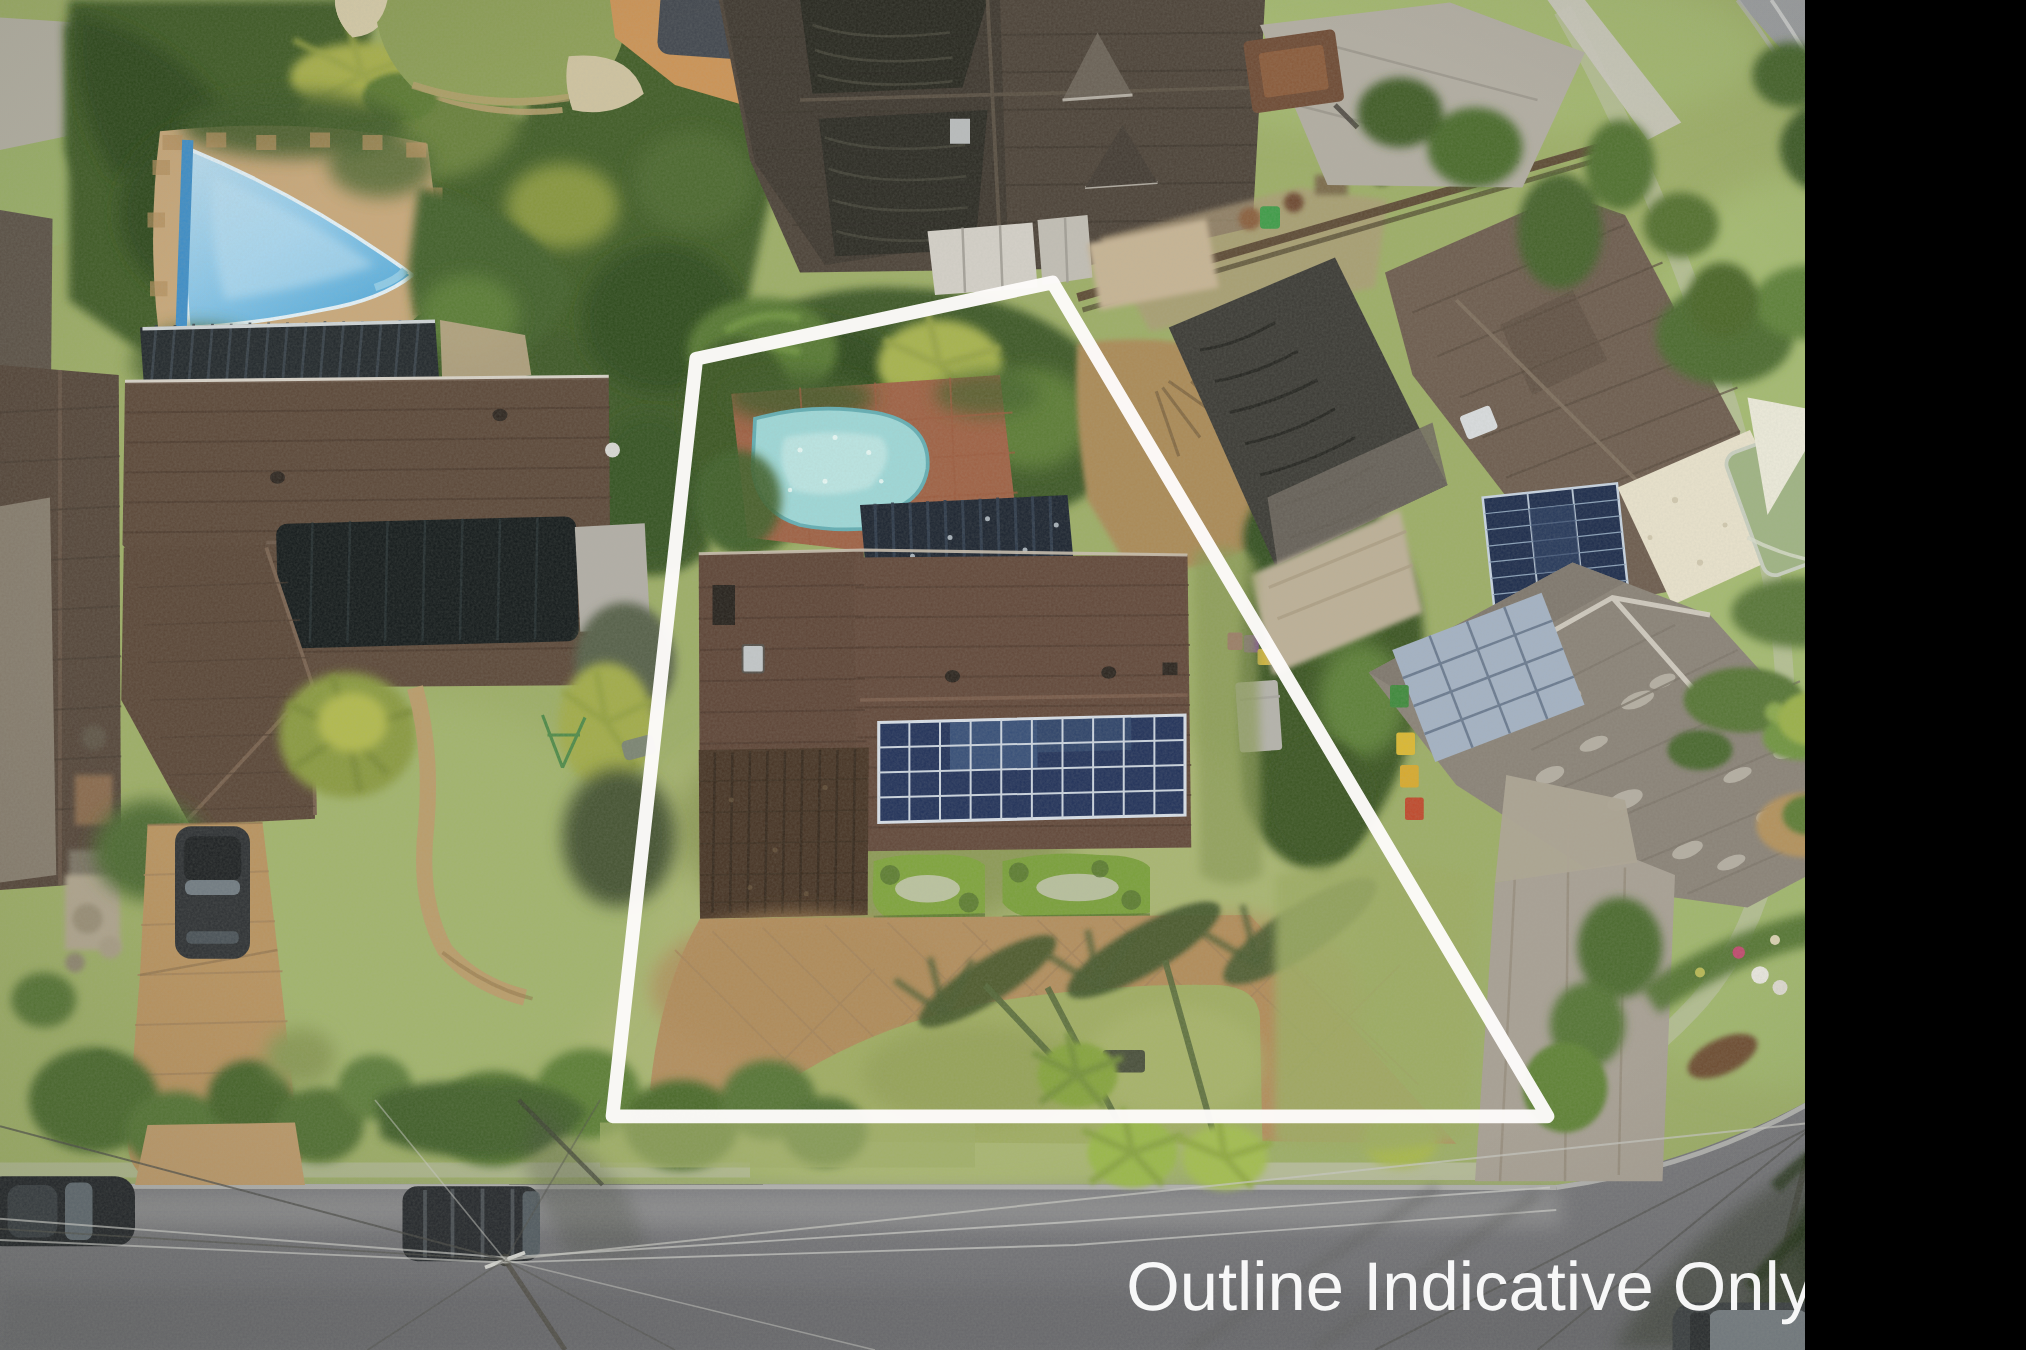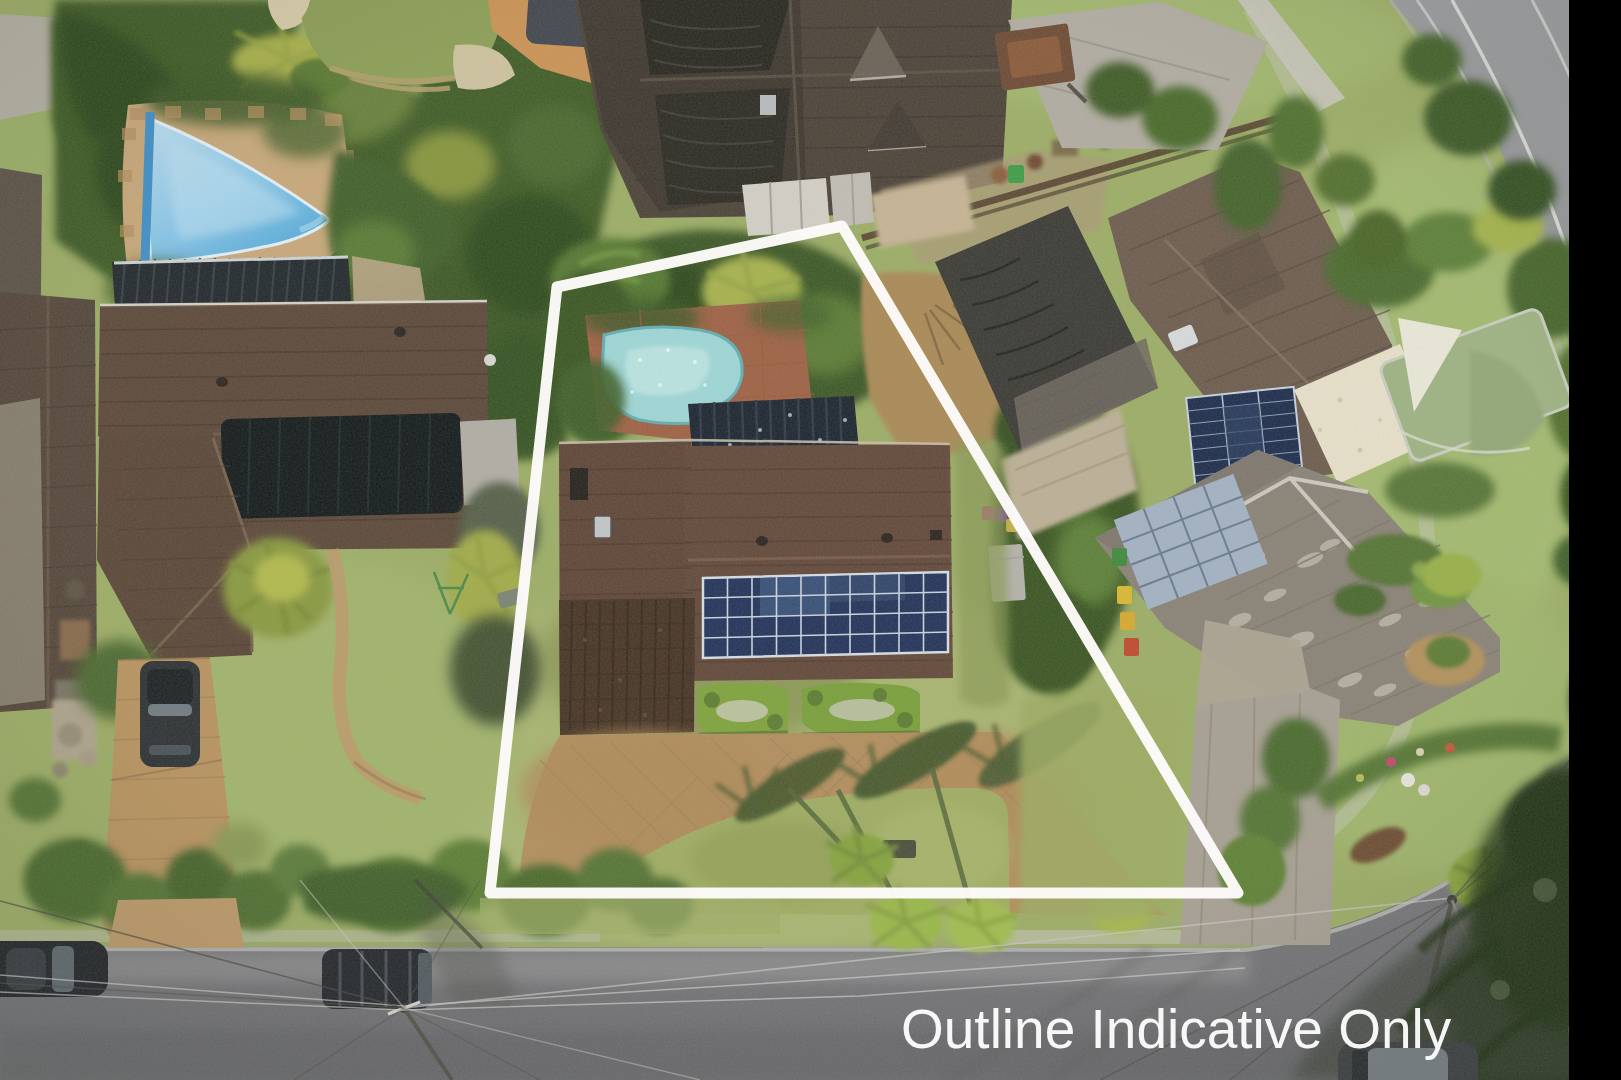--- a/index.html
+++ b/index.html
@@ -1,16 +1,16 @@
 <!DOCTYPE html>
 <html><head>
 <meta charset="utf-8">
 <style>
   html,body{margin:0;padding:0;background:#000;}
-  #stage{position:relative;width:1569px;height:1080px;overflow:hidden;font-family:"Liberation Sans",sans-serif;}
+  #stage{position:relative;width:1444px;height:1080px;overflow:hidden;font-family:"Liberation Sans",sans-serif;}
   svg{display:block;}
 </style>
 </head>
 <body>
 <div id="stage">
 <svg width="1621" height="1080" viewBox="0 0 1621 1080" xmlns="http://www.w3.org/2000/svg">
 <defs>
   <filter id="b2" x="-30%" y="-30%" width="160%" height="160%">
           <feGaussianBlur stdDeviation="2"></feGaussianBlur>
         </filter>

